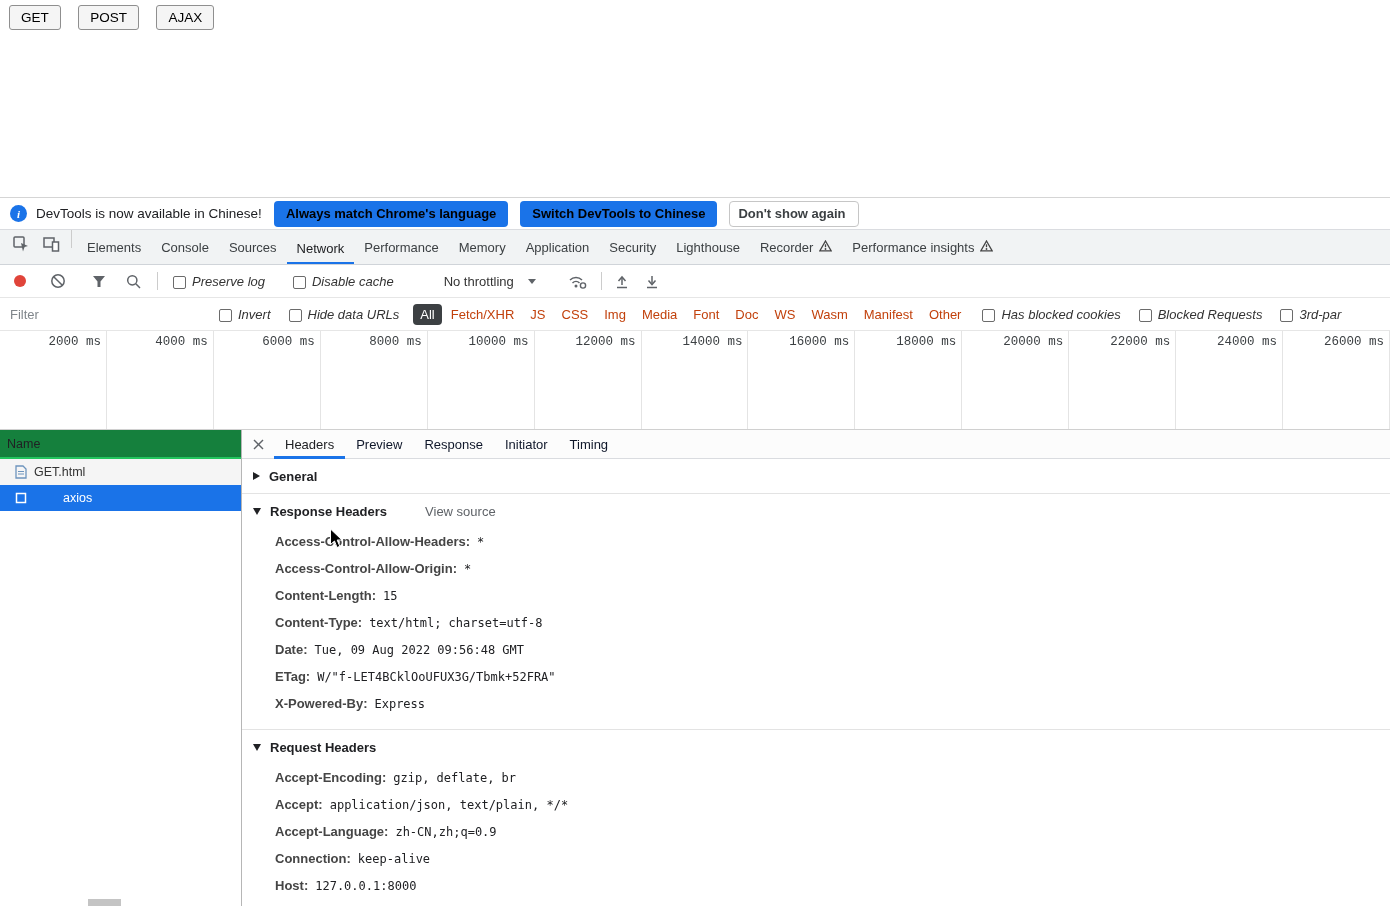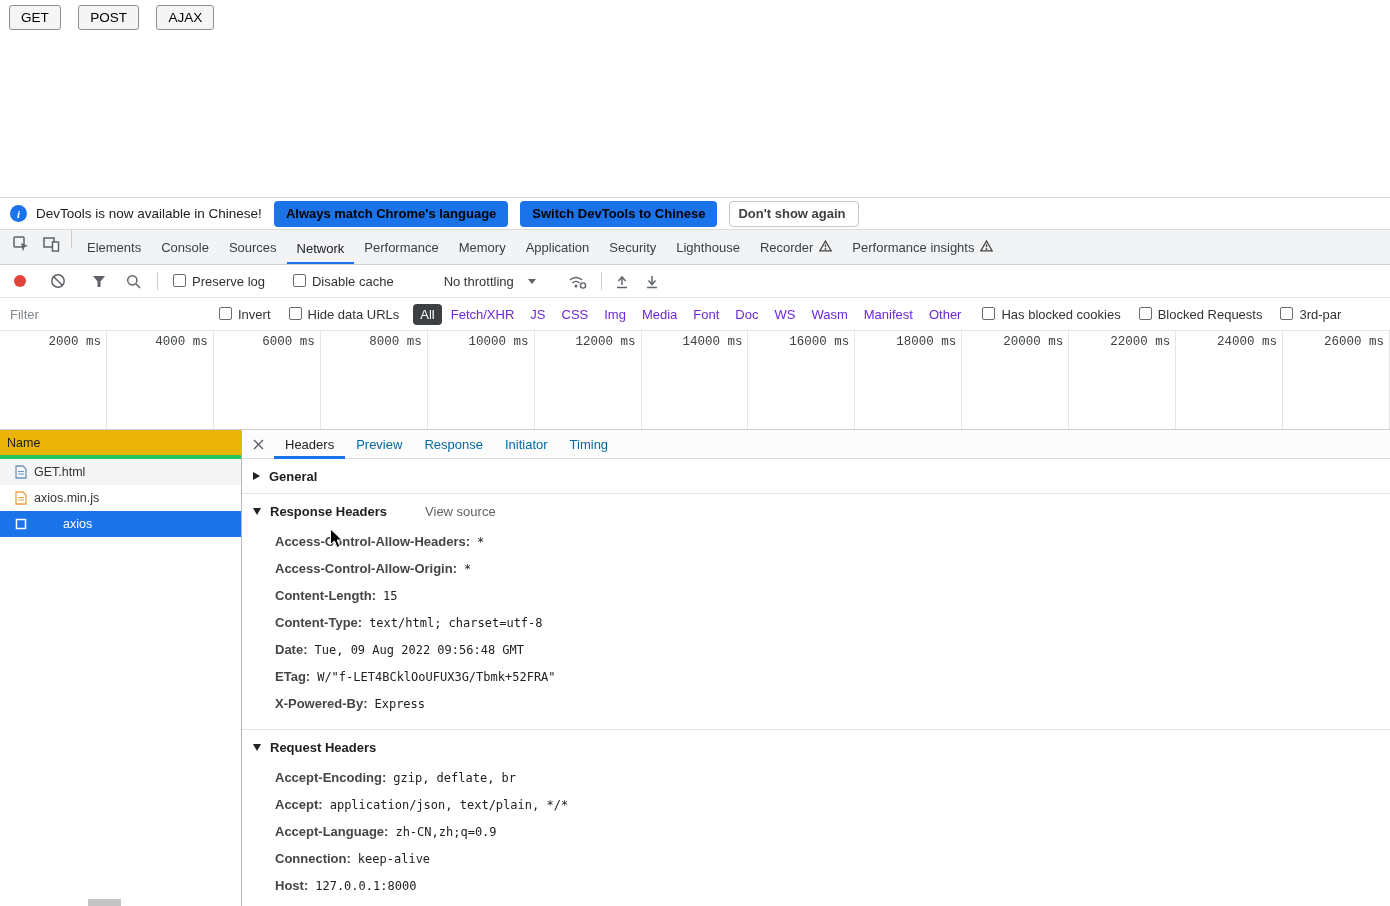--- a/index.html
+++ b/index.html
@@ -54,66 +54,66 @@
   
   .nettoolbar {
     height: 33px; border-bottom: 1px solid #e6e6e6; display: flex; align-items: center;
     padding-left: 8px; background: #fff; white-space: nowrap;
   }
   .rec-dot { width: 12px; height: 12px; border-radius: 50%; background: #e0443a; }
   .cb {
     width: 13px; height: 13px; border: 1px solid #6b6b6b; border-radius: 2px;
     background: #fff; flex-shrink: 0; display: inline-block;
   }
-  .cb-group { display: flex; align-items: flex-start; }
+  .cb-group { display: flex; align-items: flex-end; font-style: italic; }
   .cb-label { margin-left: 6px; font-size: 13px; color: #333; }
   .throttle { display: flex; align-items: center; font-size: 13px; color: #333; }
   .caret-down {
     width: 0; height: 0; border-left: 4px solid transparent; border-right: 4px solid transparent;
     border-top: 5px solid #5f6368; margin-left: 14px;
   }
 
   
   .filterbar {
     height: 33px; border-bottom: 1px solid #e6e6e6; display: flex; align-items: center;
     padding-left: 10px; white-space: nowrap; overflow: hidden; background: #fff;
   }
   .filter-input {
     width: 195px; border: none; outline: none; font-size: 13px; color: #333;
     font-family: "Liberation Sans", sans-serif; background: transparent;
   }
   .filter-input::placeholder { color: #80868b; }
-  .pill { font-size: 13px; color: #6d28d9; padding: 3px 7px; border-radius: 4px; margin-right: 2px; flex-shrink: 0; }
+  .pill { font-size: 13px; color: #c2410c; padding: 3px 7px; border-radius: 4px; margin-right: 2px; flex-shrink: 0; }
   .pill.selected { background: #3c4043; color: #fff; }
 
   
   .timeline { height: 99px; border-bottom: 1px solid #d0d0d0; display: flex; background: #fff; }
   .tl-col {
     flex: 1; border-right: 1px solid #e4e4e4; text-align: right;
     padding: 4px 5px 0 0; font-size: 12.5px; color: #3c4043; font-family: Liberation Mono, monospace;
   }
 
   
   .mainsplit { display: flex; height: 476px; }
   .reqpanel { width: 242px; border-right: 1px solid #b6b6b6; position: relative; background: #fff; flex-shrink: 0; }
   .req-header {
-    height: 29px; border-bottom: 4px solid #22c55e; display: flex; align-items: center;
-    padding-left: 7px; font-size: 12.5px; color: #202124; background: #eab308;
+    height: 29px; border-bottom: 2px solid #22c55e; display: flex; align-items: center;
+    padding-left: 7px; font-size: 12.5px; color: #202124; background: #15803d;
   }
   .req-row { height: 26px; display: flex; align-items: center; padding-left: 15px; gap: 7px; font-size: 12.5px; color: #333; }
   .req-row.odd { background: #f5f5f5; }
   .req-row.selected { background: #1a73e8; color: #fff; gap: 36px; }
   .hthumb { position: absolute; bottom: 0; left: 88px; width: 33px; height: 7px; background: #c4c4c4; }
 
   .detailpanel { flex: 1; display: flex; flex-direction: column; overflow: hidden; background: #fff; }
   .dtabs {
     height: 29px; border-bottom: 1px solid #dadce0; display: flex; align-items: center; background: #fcfcfc;
   }
   .close-x { width: 32px; height: 29px; display: flex; align-items: center; justify-content: center; }
-  .dtab { padding: 0 11px; height: 29px; display: flex; align-items: center; font-size: 13px; color: #0369a1; }
+  .dtab { padding: 0 11px; height: 29px; display: flex; align-items: center; font-size: 13px; color: #0f172a; }
   .dtab.selected { border-bottom: 3px solid #1a73e8; padding-top: 3px; color: #202124; }
 
   .dcontent { flex: 1; overflow: hidden; }
   .sec-row { display: flex; align-items: center; height: 34px; padding-left: 11px; }
   .tri-right {
     width: 0; height: 0; border-left: 7px solid #202124;
     border-top: 4.5px solid transparent; border-bottom: 4.5px solid transparent; flex-shrink: 0;
   }
   .tri-down {
     width: 0; height: 0; border-top: 7px solid #202124;
@@ -309,30 +309,20 @@
       <div class="req-row odd">
         <span style="display:flex">
           <svg width="12" height="14">
               <path d="M1 1 H8 L11 4 V13 H1 Z" fill="none" stroke="#6d94bd" stroke-width="1.3"></path>
               <line x1="3" y1="6.5" x2="9" y2="6.5" stroke="#6d94bd" stroke-width="1"></line>
               <line x1="3" y1="9" x2="9" y2="9" stroke="#6d94bd" stroke-width="1"></line>
             </svg>
         </span>
         <span>GET.html</span>
       </div>
-      <div class="req-row">
-        <span style="display:flex">
-          <svg width="12" height="14">
-              <path d="M1 1 H8 L11 4 V13 H1 Z" fill="none" stroke="#e8a33d" stroke-width="1.3"></path>
-              <line x1="3" y1="6.5" x2="9" y2="6.5" stroke="#e8a33d" stroke-width="1"></line>
-              <line x1="3" y1="9" x2="9" y2="9" stroke="#e8a33d" stroke-width="1"></line>
-            </svg>
-        </span>
-        <span>axios.min.js</span>
-      </div>
       <div class="req-row selected">
         <span style="display:flex">
           <svg width="12" height="12">
               <rect x="1.5" y="1.5" width="9" height="9" fill="none" stroke="#fff" stroke-width="1.5"></rect>
             </svg>
         </span>
         <span>axios</span>
       </div>
       <div class="hthumb"></div>
     </div>

